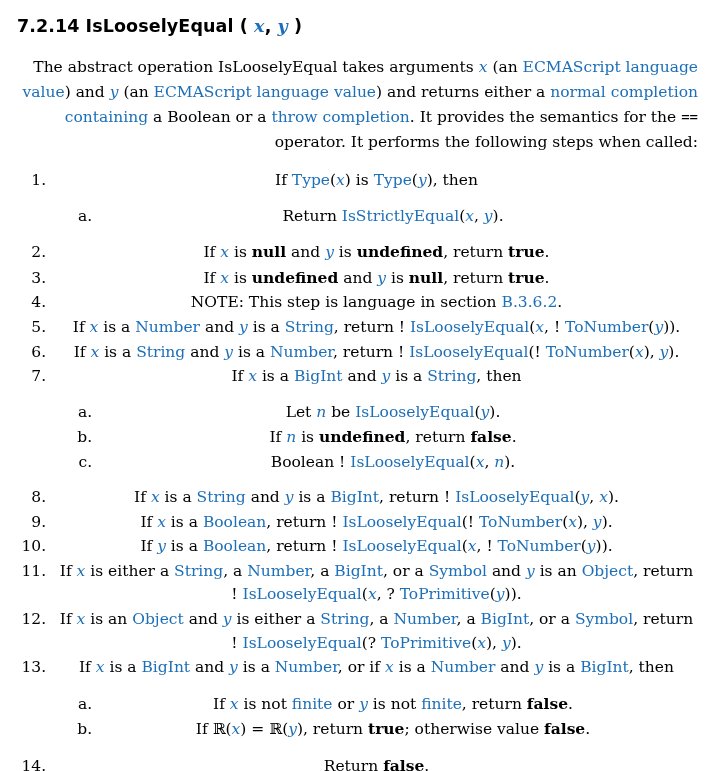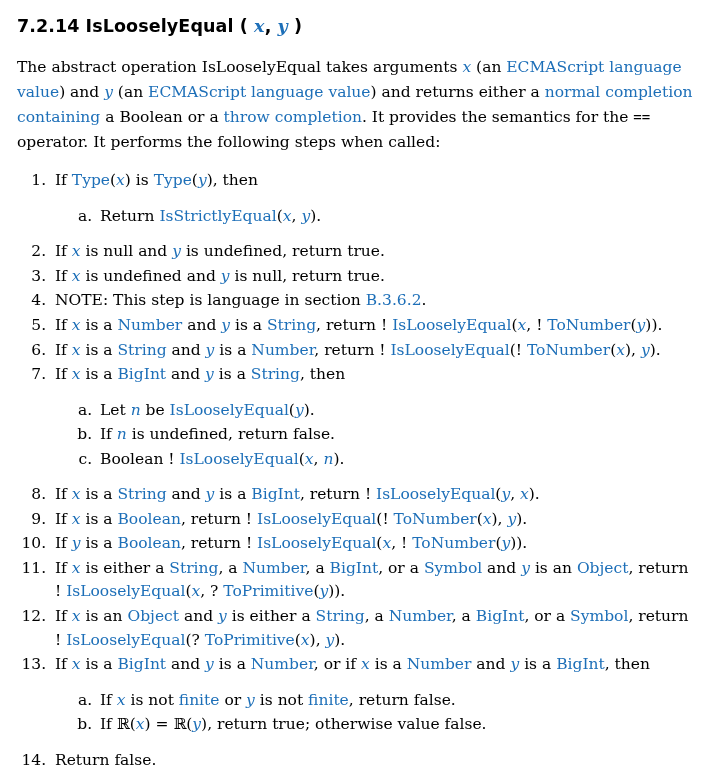--- a/index.html
+++ b/index.html
@@ -36,36 +36,37 @@
     font-family: "DejaVu Serif", serif;
   }
   .link {
     color: #1d6fb8;
     text-decoration: none;
   }
   .op-link {
     color: #1d6fb8;
     text-decoration: none;
   }
-  .kw { font-weight: normal; }
+  .kw { font-weight: bold; }
   .mono { font-family: "DejaVu Sans Mono", monospace; font-size: 14px; }
   p.intro {
     margin: 0 0 14px 0;
-    text-align: left;
+    text-align: right;
     line-height: 1.62;
   }
   ol.steps {
     margin: 0;
     padding-left: 34px;
     list-style-type: decimal;
   }
   ol.steps > li {
     margin-bottom: 1px;
     padding-left: 4px;
     line-height: 1.52;
+    text-align: center;
   }
   ol.sub {
     margin: 12px;
     padding-left: 30px;
     list-style-type: lower-alpha;
   }
   ol.sub > li {
     margin-bottom: 1px;
     padding-left: 3px;
     line-height: 1.52;

